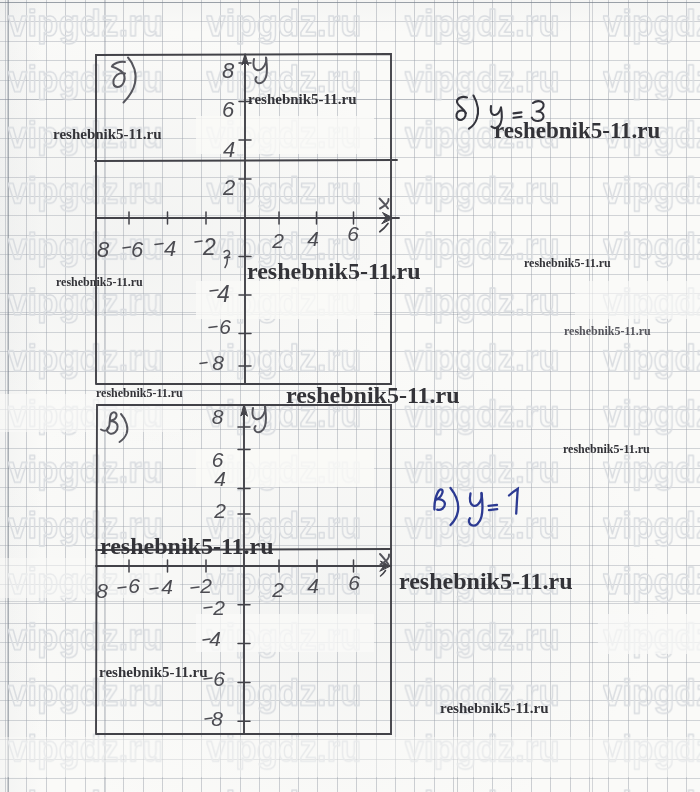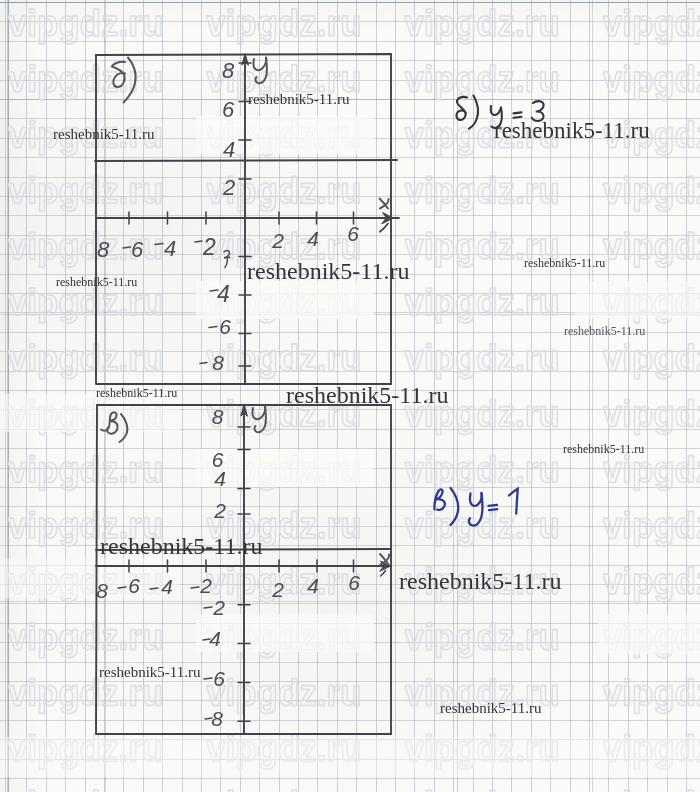--- a/index.html
+++ b/index.html
@@ -4,21 +4,21 @@
 <style>
   html,body{margin:0;padding:0;}
   #page{position:relative;width:700px;height:792px;overflow:hidden;
     background-color:#fafaf8;
     background-image:
       repeating-linear-gradient(to right, rgba(152,158,168,.47) 0px, rgba(152,158,168,.47) 1px, transparent 1px, transparent 19.4px),
       repeating-linear-gradient(to bottom, rgba(152,158,168,.42) 0px, rgba(152,158,168,.42) 1px, transparent 1px, transparent 19.4px);
     background-position: 7px 2px, 7px 2px;
     font-family:"Liberation Sans", sans-serif;}
   .dl{position:absolute;background:rgba(110,118,130,.55);}
-  .rs{position:absolute;font-family:"Liberation Serif", serif;font-weight:normal;color:#333338;white-space:nowrap;z-index:4;}
+  .rs{position:absolute;font-family:"Liberation Serif", serif;font-weight:bold;color:#333338;white-space:nowrap;z-index:4;}
   svg{position:absolute;left:0;top:0;z-index:3;}
   #wm{z-index:1;}
 </style>
 </head>
 <body>
 <div id="page">
   <div style="position:absolute;left:0;top:0;width:700px;height:792px;z-index:0;
     background:
       radial-gradient(420px 300px at 18% 30%, rgba(190,195,200,.12), rgba(190,195,200,0) 70%),
       radial-gradient(500px 360px at 45% 75%, rgba(190,195,200,.10), rgba(190,195,200,0) 70%),

